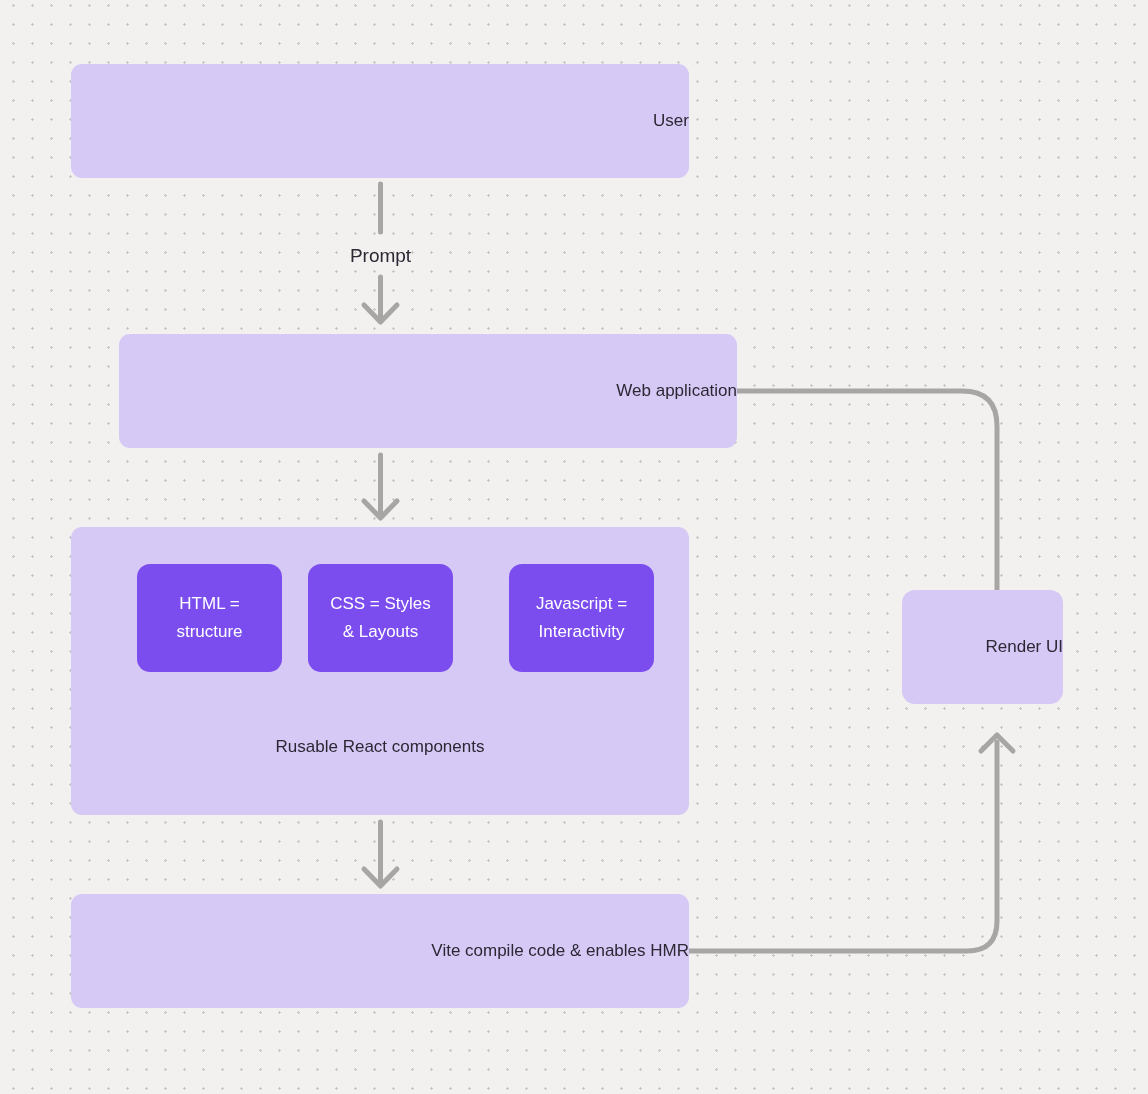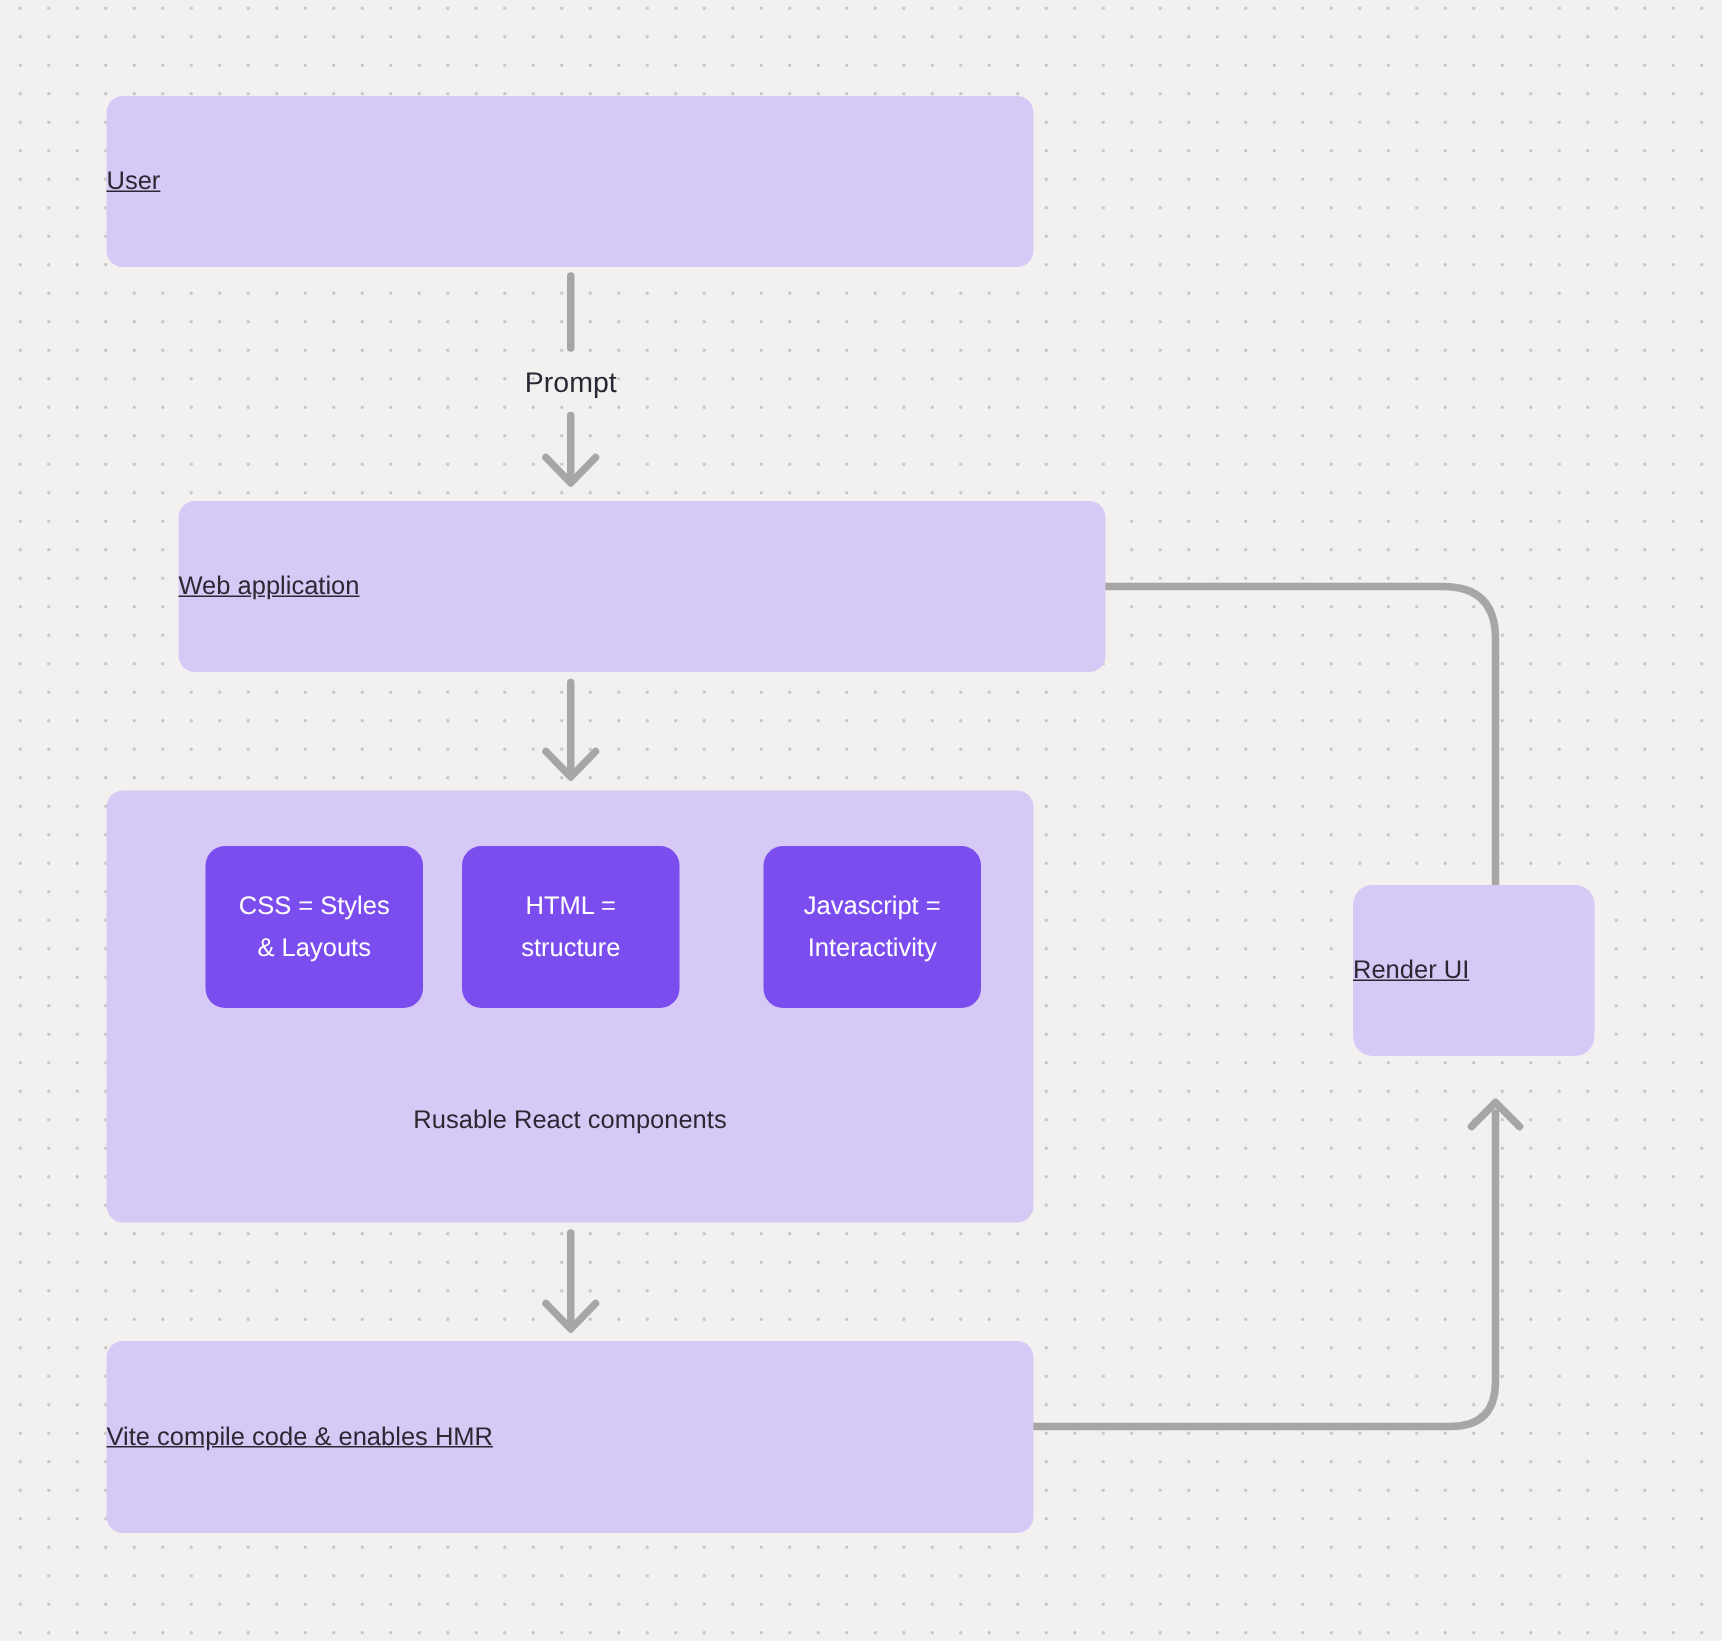--- a/index.html
+++ b/index.html
@@ -26,28 +26,28 @@
   }
   .connectors{
     position:absolute;left:0;top:0;width:1148px;height:1094px;
     pointer-events:none;
   }
   .connectors path{
     fill:none;stroke:var(--connector);stroke-width:5;
     stroke-linecap:round;stroke-linejoin:round;
   }
   .node{
-    position:absolute;display:flex;align-items:center;justify-content:flex-start;
+    position:absolute;display:flex;align-items:center;justify-content:flex-end;
     background:var(--node-fill);border-radius:11px;
-    font-size:17px;line-height:1.3;text-align:center;text-decoration:underline;
+    font-size:17px;line-height:1.3;text-align:center;
   }
   .node-user          {left:71px; top:64px;  width:618px;height:114px;}
   .node-webapp        {left:71px; top:334px; width:618px;height:114px;margin-left:48px;}
   .node-components    {left:71px; top:527px; width:618px;height:288px;display:block;}
-  .node-vite          {left:71px; top:894px; width:618px;height:128px;}
+  .node-vite          {left:71px; top:894px; width:618px;height:114px;}
   .node-render        {left:902px;top:590px; width:161px;height:114px;border-radius:13px;}
   .component-box{
     position:absolute;top:37px;width:145px;height:108px;
     display:flex;align-items:center;justify-content:center;
     background:var(--component-fill);color:var(--component-text);
     border-radius:13px;font-size:17px;line-height:1.65;text-align:center;
     padding:0 18px;box-sizing:border-box;
   }
   .component-box:nth-of-type(1){left:66px;}
   .component-box:nth-of-type(2){left:237px;}
@@ -95,24 +95,24 @@
   </div>
 
   <div class="edge-label">Prompt</div>
 
   <div class="node node-webapp">
     <span>Web application</span>
   </div>
 
   <div class="node node-components">
     <div class="component-box">
-      <span>CSS = Styles &amp; Layouts</span>
+      <span>HTML = structure</span>
     </div>
     <div class="component-box">
-      <span>HTML = structure</span>
+      <span>CSS = Styles &amp; Layouts</span>
     </div>
     <div class="component-box">
       <span>Javascript = Interactivity</span>
     </div>
     <div class="group-caption">Rusable React components</div>
   </div>
 
   <div class="node node-vite">
     <span>Vite compile code &amp; enables HMR</span>
   </div>

